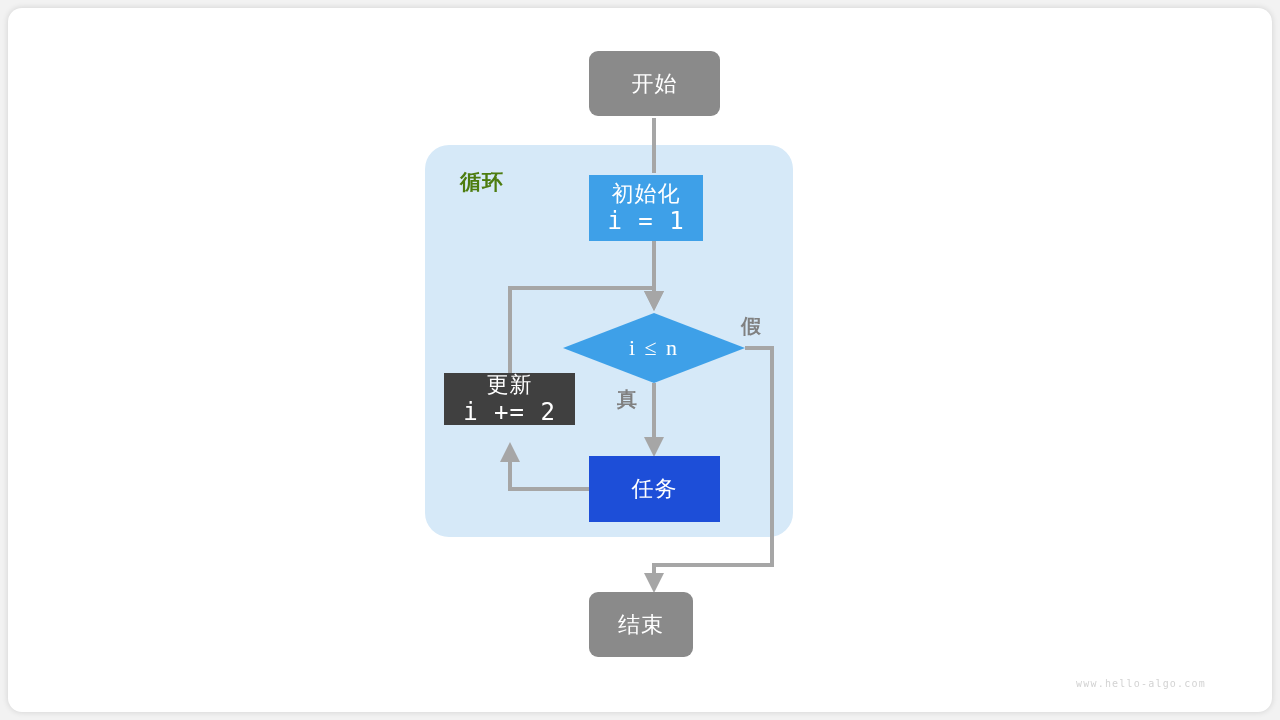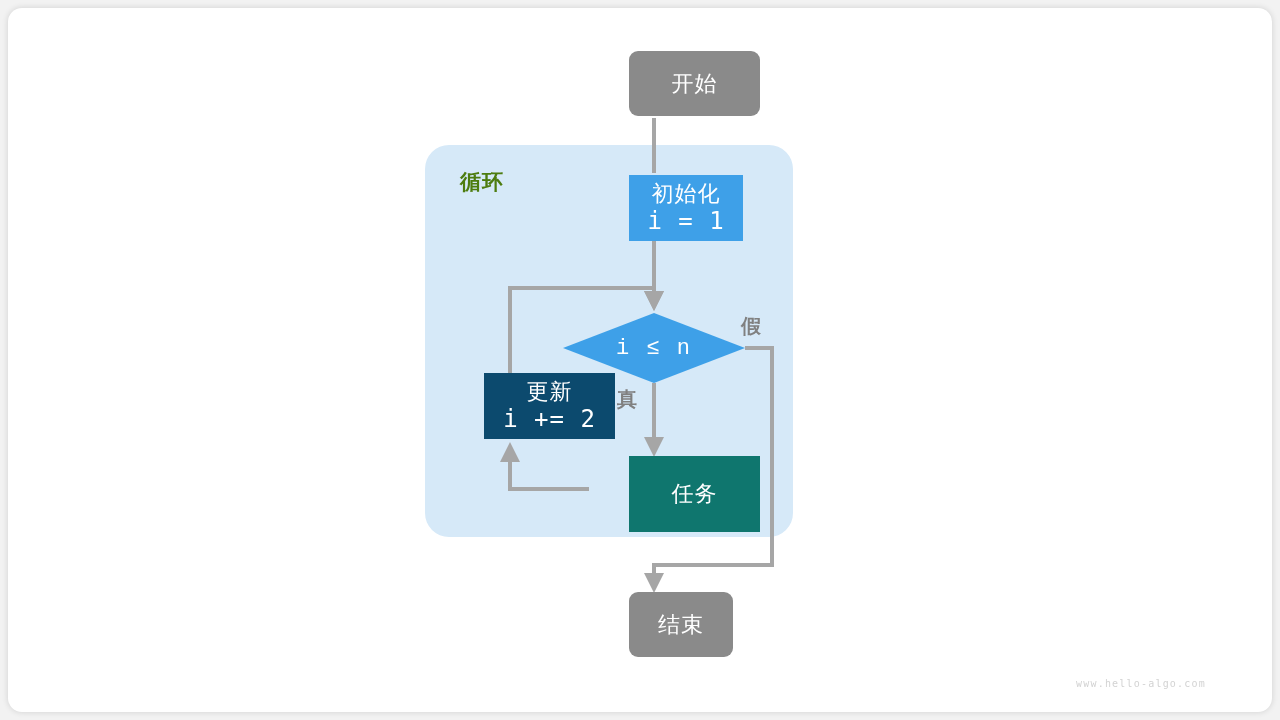--- a/index.html
+++ b/index.html
@@ -48,21 +48,20 @@
   .node {
     position: absolute;
     display: flex;
     flex-direction: column;
     align-items: center;
     justify-content: center;
     color: #ffffff;
     text-align: center;
     line-height: 1.18;
     box-sizing: border-box;
-    margin-left: 40px;
   }
   .node .cn {
     font-family: "DejaVu Sans", sans-serif;
     font-size: 22px;
     letter-spacing: 1px;
   }
   .node .code {
     font-family: "DejaVu Sans Mono", monospace;
     font-size: 24px;
     letter-spacing: 1px;
@@ -92,21 +91,21 @@
     letter-spacing: 1.2px;
     color: #d3d3d3;
     white-space: nowrap;
   }
   .diamond-text {
     position: absolute;
     display: flex;
     align-items: center;
     justify-content: center;
     color: #ffffff;
-    font-family: Liberation Mono, monospace;
+    font-family: Liberation Serif, serif;
     font-size: 22px;
     letter-spacing: 2px;
     pointer-events: none;
   }
 </style>
 </head>
 <body>
 
 <div id="stage">
   <div id="card"></div>
@@ -151,26 +150,26 @@
       <span class="cn">初始化</span>
       <span class="code">i = 1</span>
     </div>
 
     <div class="diamond-text" style="left:563px; top:313px; width:182px; height:70px;">i ≤ n</div>
 
     <div class="edge-label" style="left:617px; top:386px; color:#808080;">真</div>
 
     <div class="edge-label" style="left:741px; top:313px; color:#808080;">假</div>
 
-    <div class="node" style="left:444px; top:373px; width:131px; height:66px; background:#0c4a6e;">
+    <div class="node" style="left:444px; top:373px; width:131px; height:52px; background:#404040;">
       <span class="cn">更新</span>
       <span class="code">i += 2</span>
     </div>
 
-    <div class="node" style="left:589px; top:456px; width:131px; height:76px; background:#0f766e;justify-content:center;">
+    <div class="node" style="left:589px; top:456px; width:131px; height:66px; background:#1d4ed8;justify-content:center;">
       <span class="cn">任务</span>
     </div>
 
     <div class="node terminator" style="left:589px; top:592px; width:104px; height:65px; background:#8a8a8a;">
       <span class="cn">结束</span>
     </div>
 
     <div class="watermark" style="left:1076px; top:678px;">www.hello-algo.com</div>
 
   </div>

